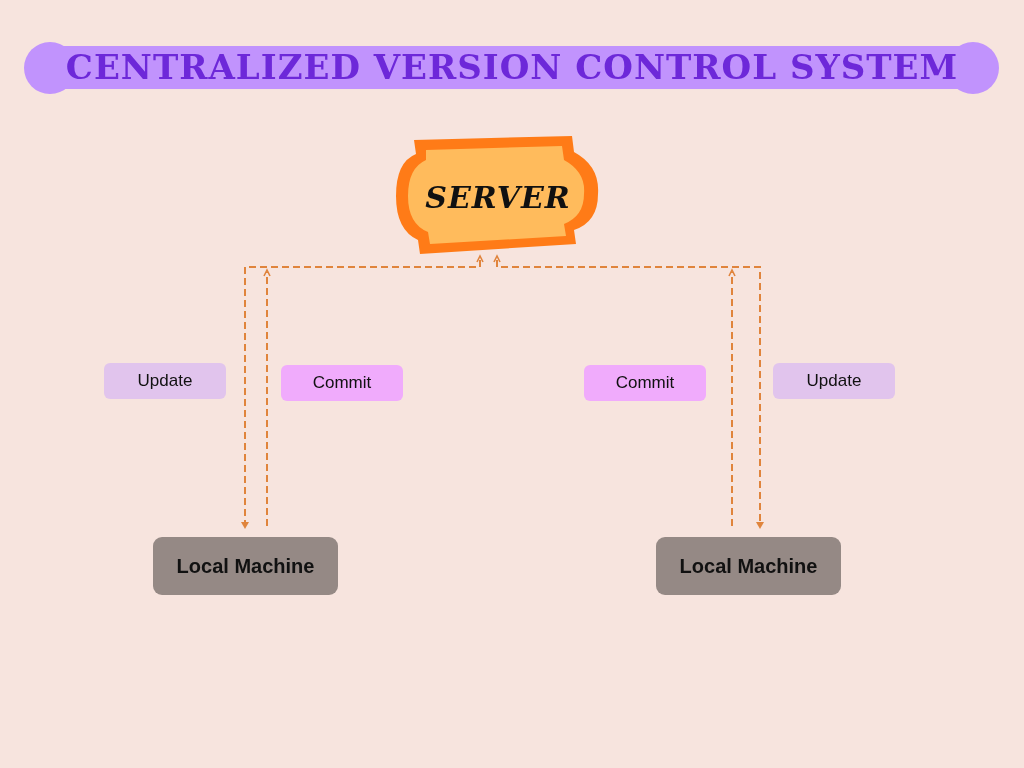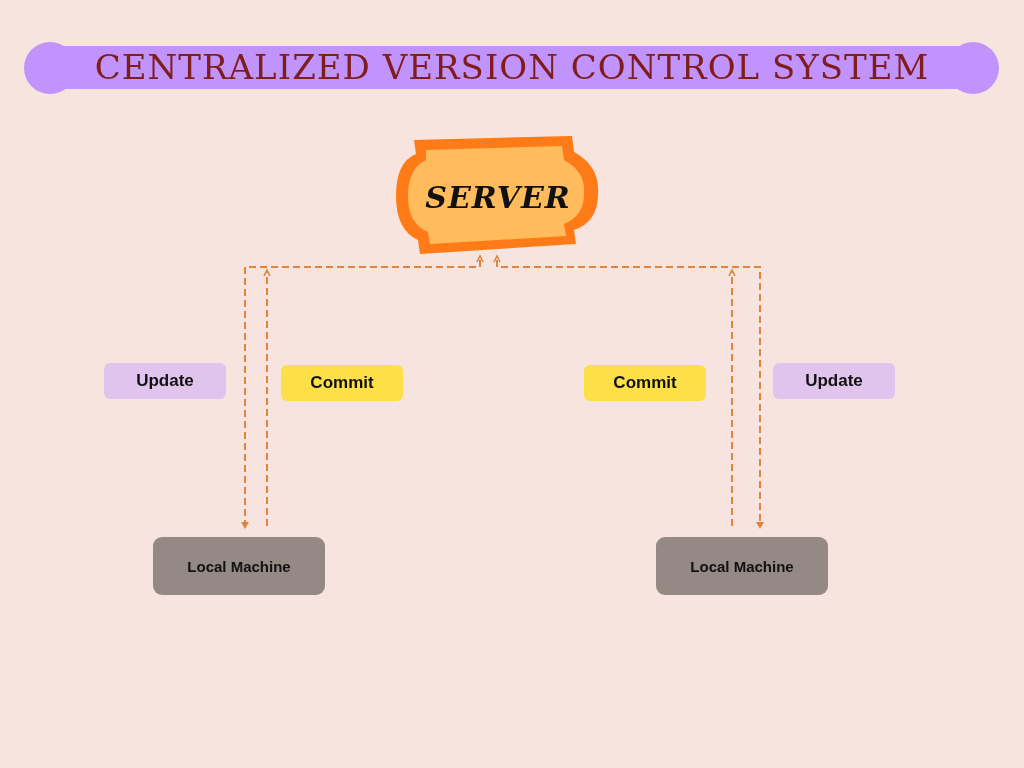--- a/index.html
+++ b/index.html
@@ -11,43 +11,43 @@
   .title-bar {
     position: absolute; left: 60px; top: 46px; width: 906px; height: 43px;
     background: #c193fd;
   }
   .title-cap { position: absolute; width: 52px; height: 52px; border-radius: 50%; background: #c193fd; top: 42px; }
   .title-cap.left { left: 24px; }
   .title-cap.right { left: 947px; }
   .title-text {
     position: absolute; left: 40px; top: 44px; width: 944px; height: 46px;
     display: flex; align-items: center; justify-content: center;
-    color: #7f1d1d; font-family: "DejaVu Serif", serif; font-weight: normal;
+    color: #6d28d9; font-family: "DejaVu Serif", serif; font-weight: bold;
     font-size: 34px; letter-spacing: 1px; white-space: nowrap;
   }
   .server-wrap { position: absolute; left: 396px; top: 136px; width: 204px; height: 120px; }
   .server-text {
     position: absolute; left: 396px; top: 172px; width: 204px; height: 50px;
     display: flex; align-items: center; justify-content: center;
     font-family: "DejaVu Serif", serif; font-weight: bold; font-size: 30px; color: #111;
     letter-spacing: 1px;
     font-style: italic;
   }
   svg.lines { position: absolute; left: 0; top: 0; }
   .label-box {
     position: absolute; height: 36px; border-radius: 6px;
     display: flex; align-items: center; justify-content: center;
-    font-weight: bold; font-size: 17px; color: #111;
+    font-weight: normal; font-size: 17px; color: #111;
   }
   .update { background: #e1c4ed; width: 122px; }
-  .commit { background: #fde047; width: 122px; }
+  .commit { background: #f0abfc; width: 122px; }
   .machine {
-    position: absolute; width: 172px; height: 58px; border-radius: 9px;
+    position: absolute; width: 185px; height: 58px; border-radius: 9px;
     background: #958985; display: flex; align-items: center; justify-content: center;
-    font-weight: bold; font-size: 15px; color: #111;
+    font-weight: bold; font-size: 20px; color: #111;
   }
 </style>
 </head>
 <body>
 
 <div>
   <div class="title-cap left"></div>
   <div class="title-cap right"></div>
   <div class="title-bar"></div>
   <div class="title-text">CENTRALIZED VERSION CONTROL SYSTEM</div>

